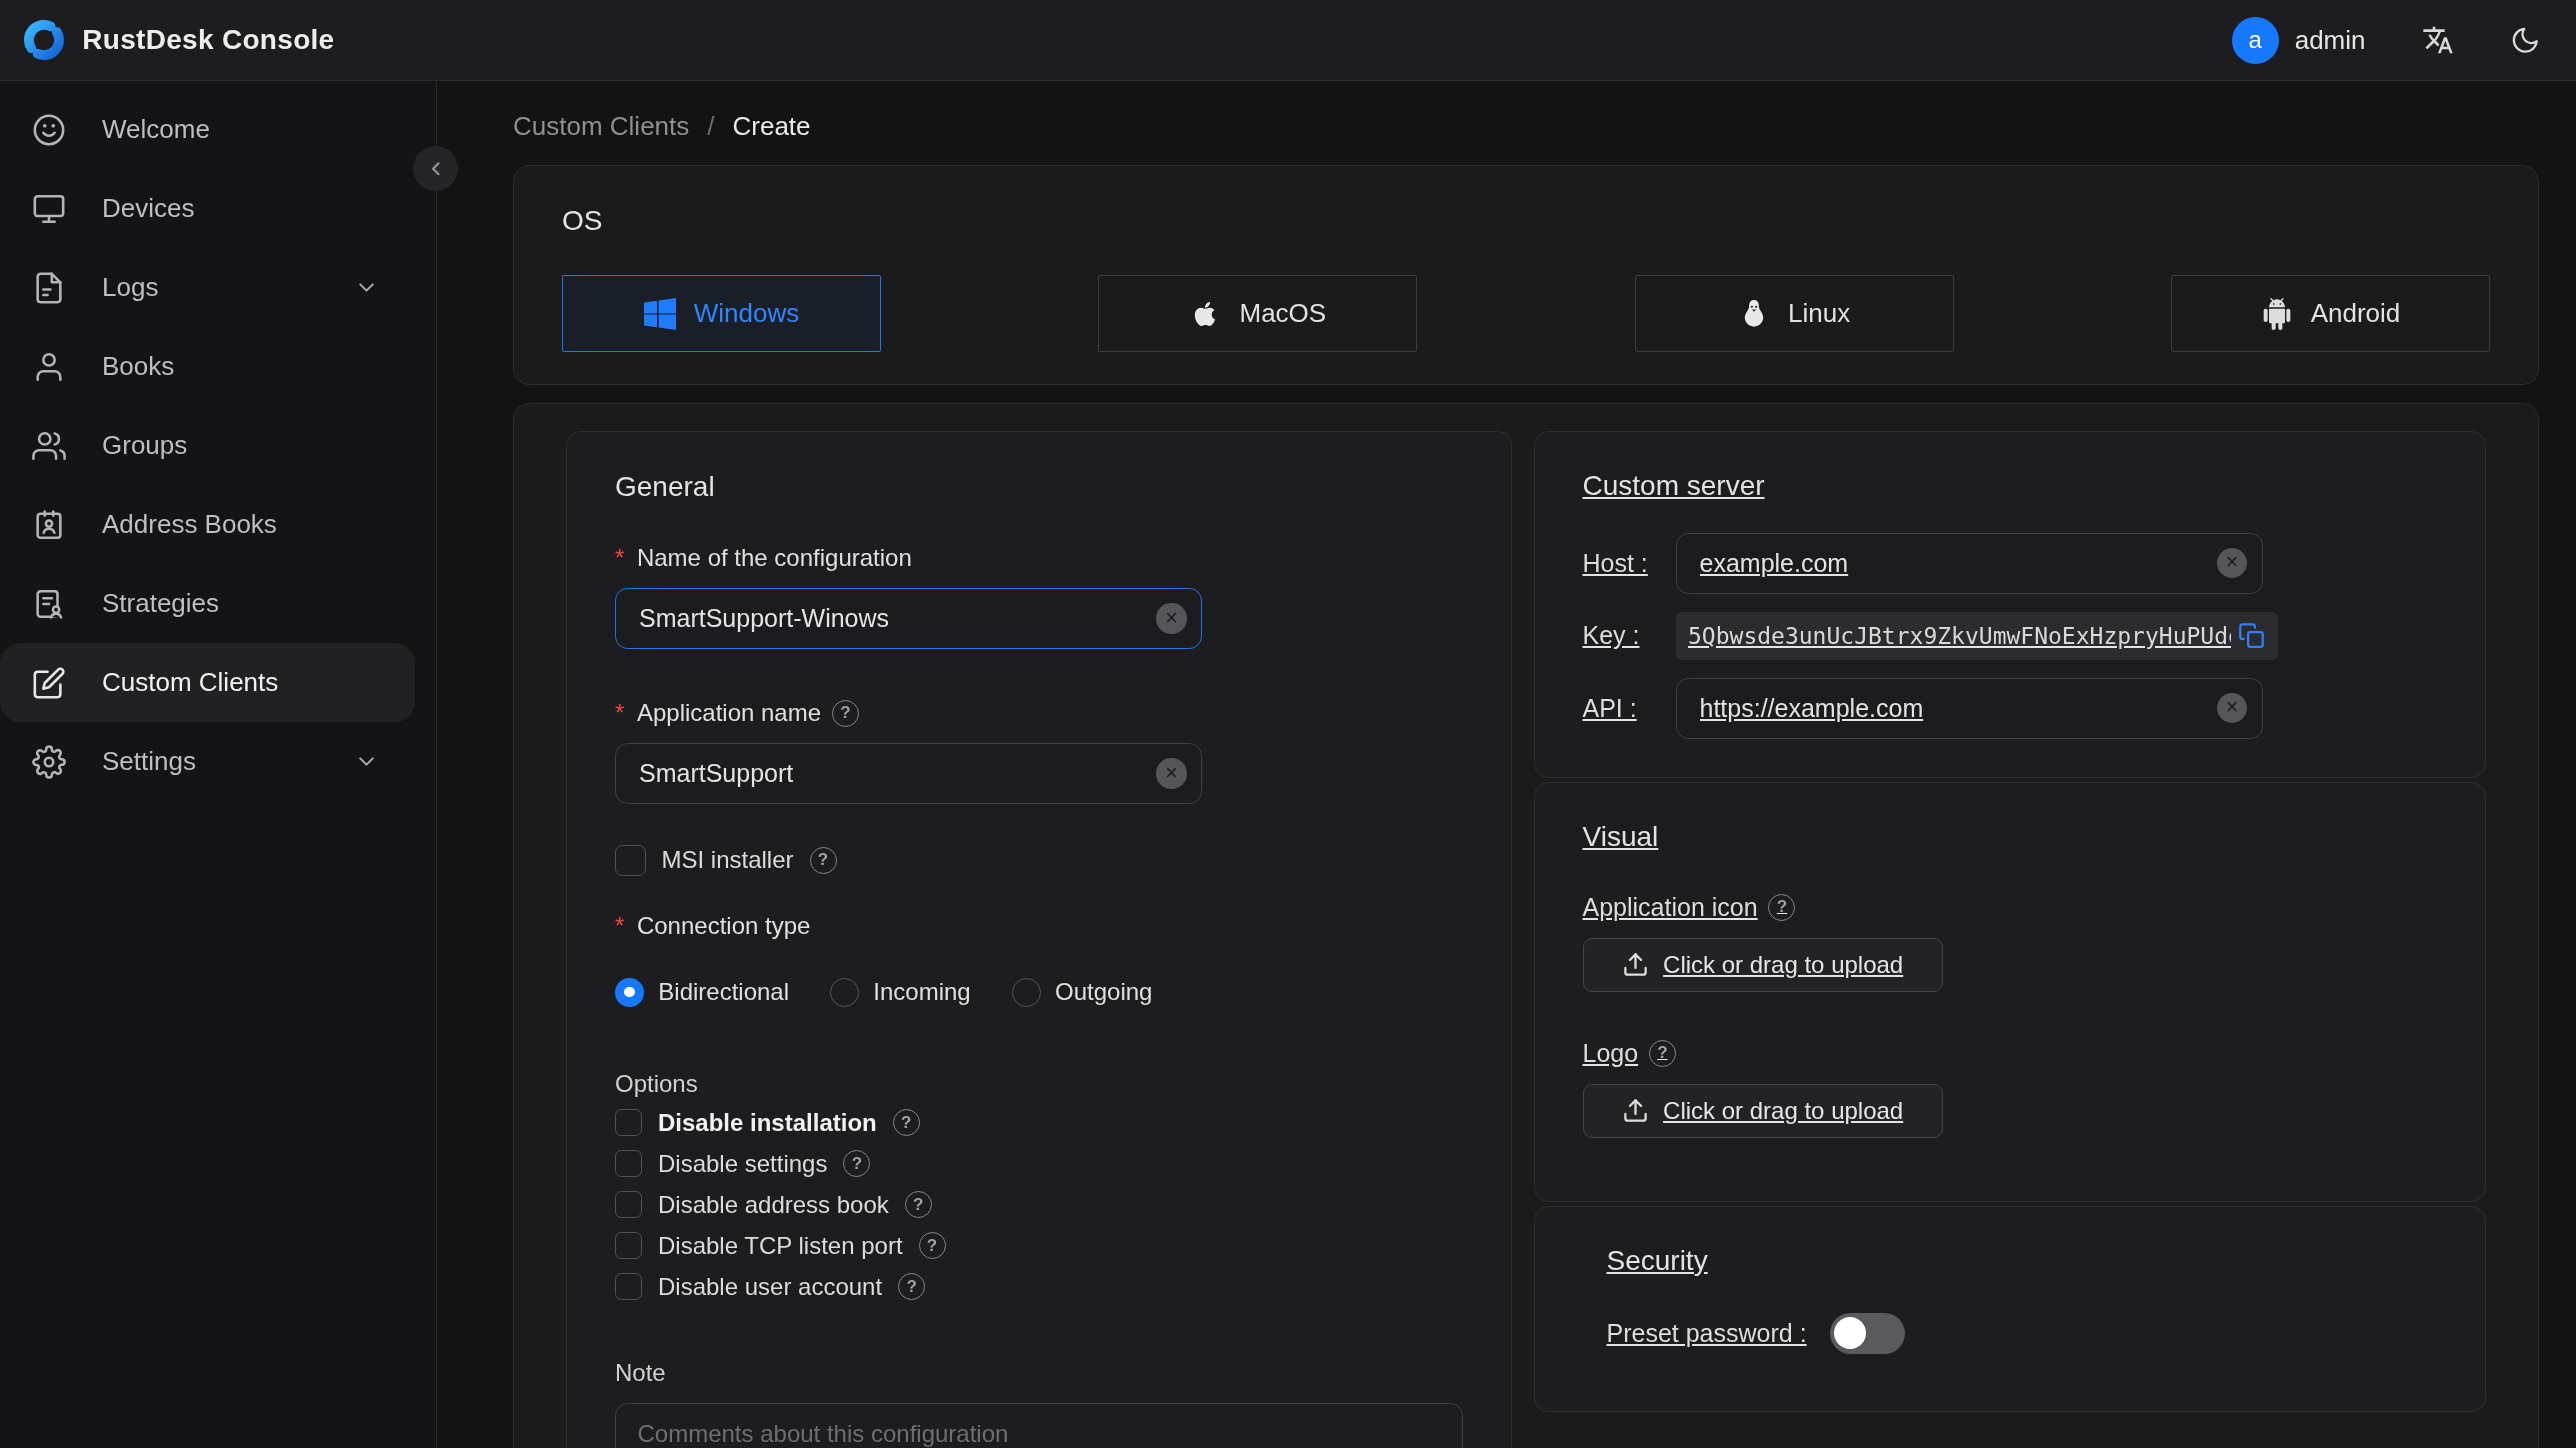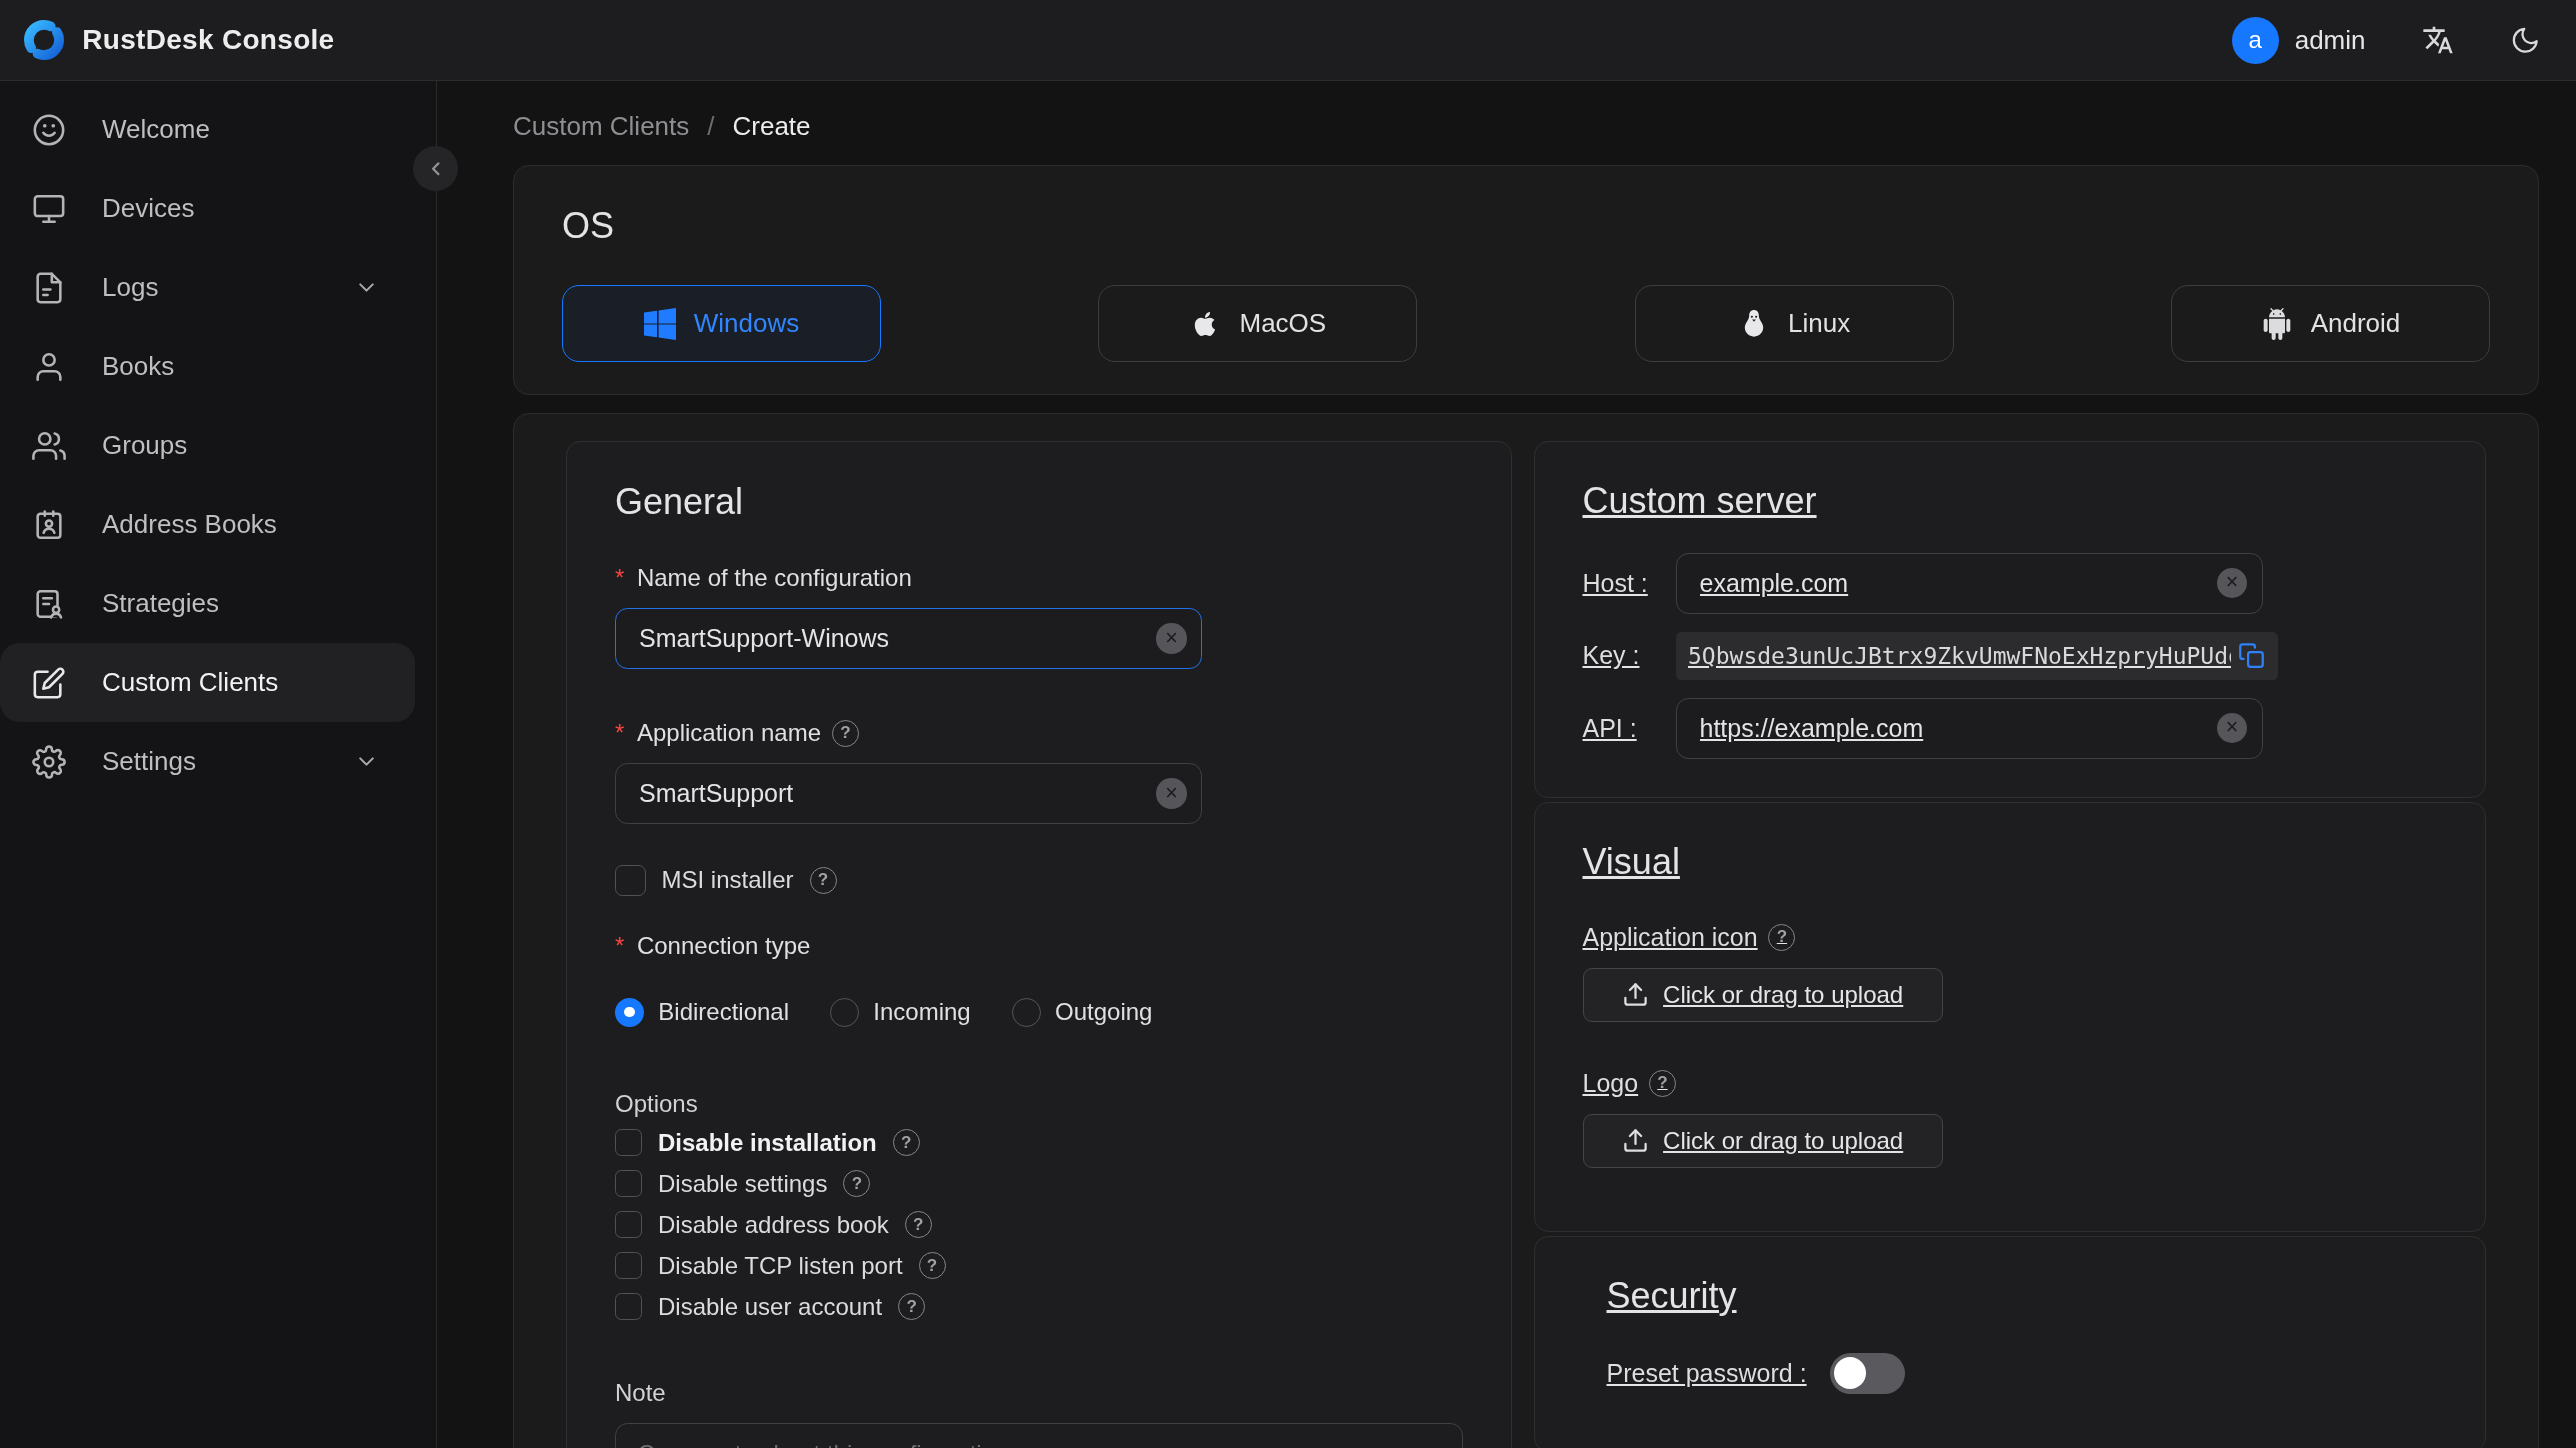--- a/index.html
+++ b/index.html
@@ -52,24 +52,24 @@
 
   
   .breadcrumb { display:flex; align-items:center; font-size:26px; height:41px; }
   .crumb-parent { color:#8f8f93; cursor:pointer; }
   .crumb-sep { color:#6e6e72; margin:0 18px; }
   .crumb-current { color:#ececee; }
 
   
   .card { background:#1b1b1c; border:0.9px solid #2c2c2e; border-radius:16px; }
   .os-card { margin-top:18px; width:2026px; padding:39px 48px 32px; }
-  .section-title { font-size:36px; font-weight:500; color:#e4e4e6; }
+  .section-title { font-size:28px; font-weight:500; color:#e4e4e6; }
   .os-row { margin-top:38px; display:flex; justify-content:space-between; }
   .os-btn {
-    width:319px; height:77px; border:0.9px solid #3d3d40; border-radius:17px;
+    width:319px; height:77px; border:0.9px solid #3d3d40; border-radius:2px;
     background:transparent; display:flex; align-items:center; justify-content:center;
     gap:18px; font-size:26px; color:#e2e2e4; cursor:pointer; font-family:inherit;
   }
   .os-btn .os-ic { width:32px; height:32px; }
   .os-btn.selected { border:1.8px solid #1677ff; color:#3086ff; background:rgba(22,119,255,0.05); }
 
   .container-card { margin-top:18px; width:2026px; padding:27px 52px 54px; display:flex; gap:21.5px; align-items:flex-start; }
   .inner-card { background:#1d1d1f; border:0.9px solid #2f2f32; border-radius:14.3px; }
   .general-card { width:946px; padding:39px 48px 54px; flex-shrink:0; }
   .right-col { flex:1; display:flex; flex-direction:column; gap:4px;text-decoration:underline; }

